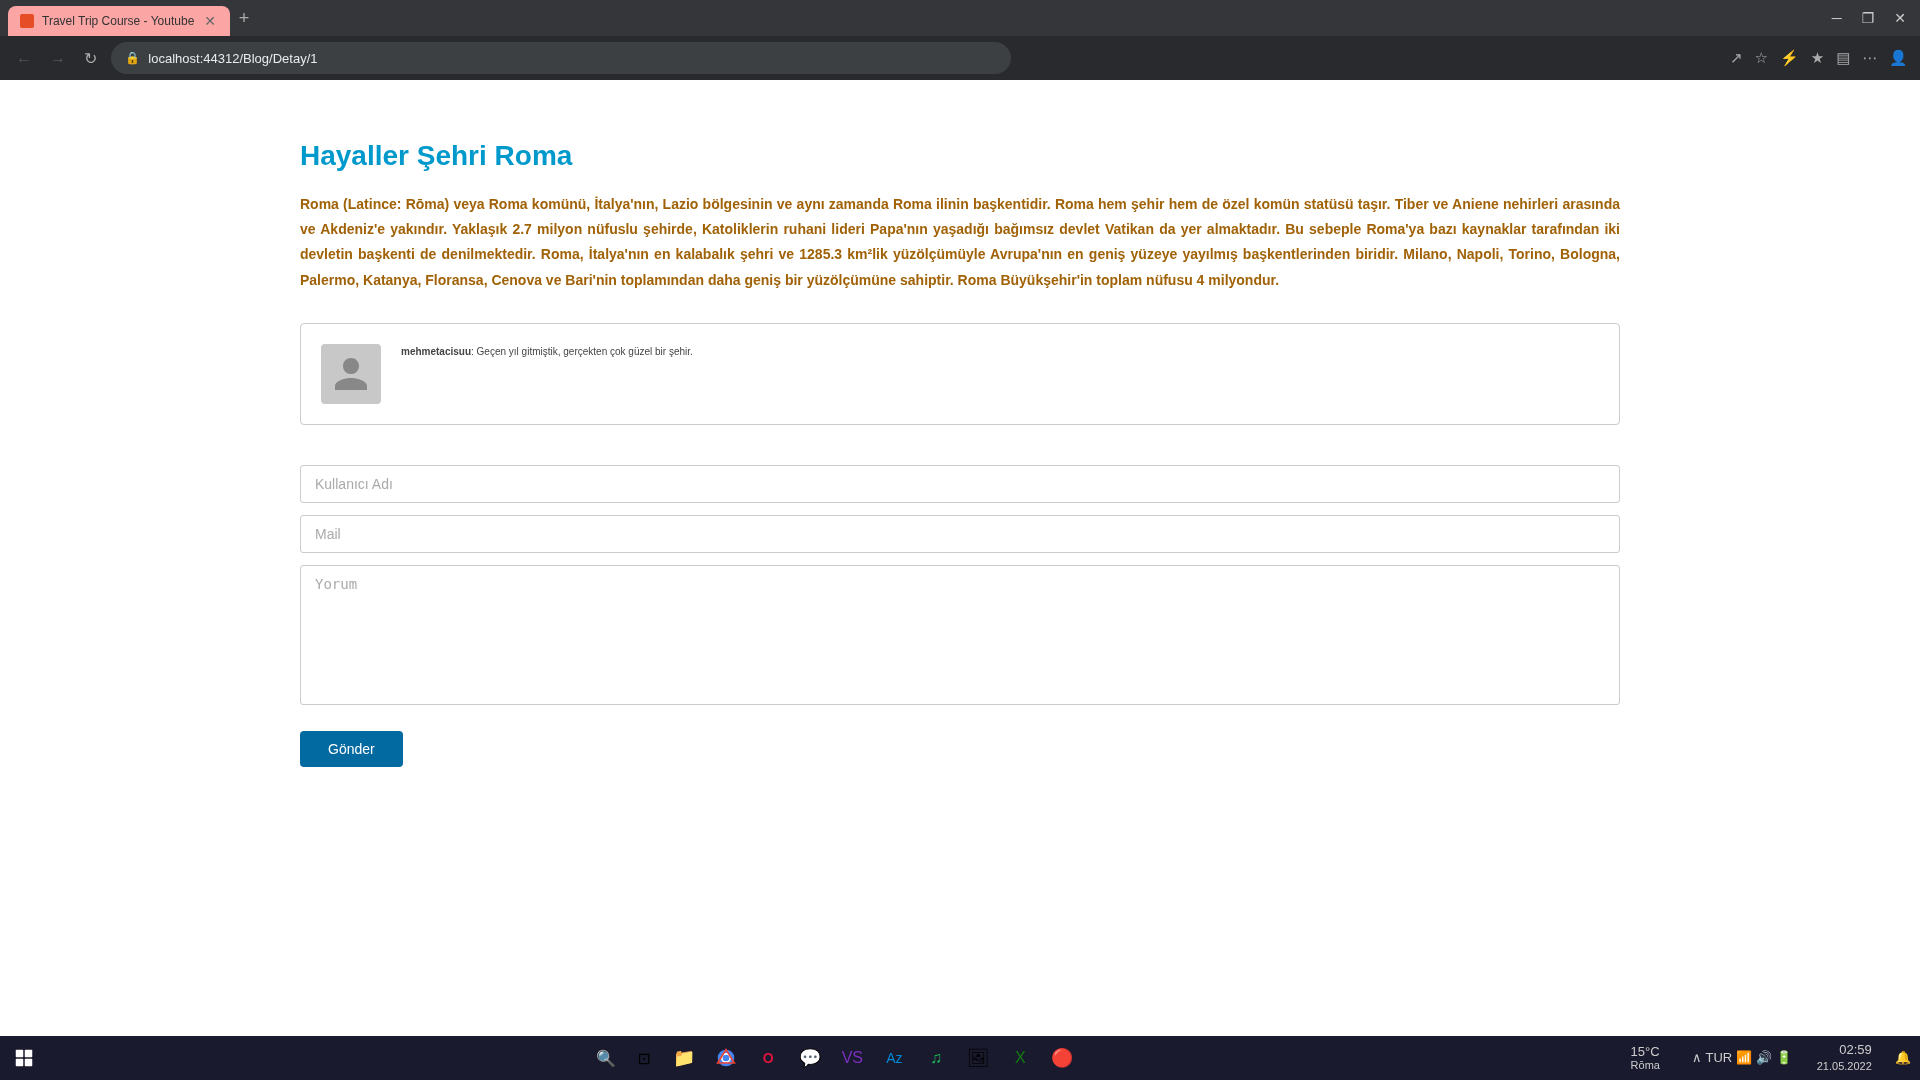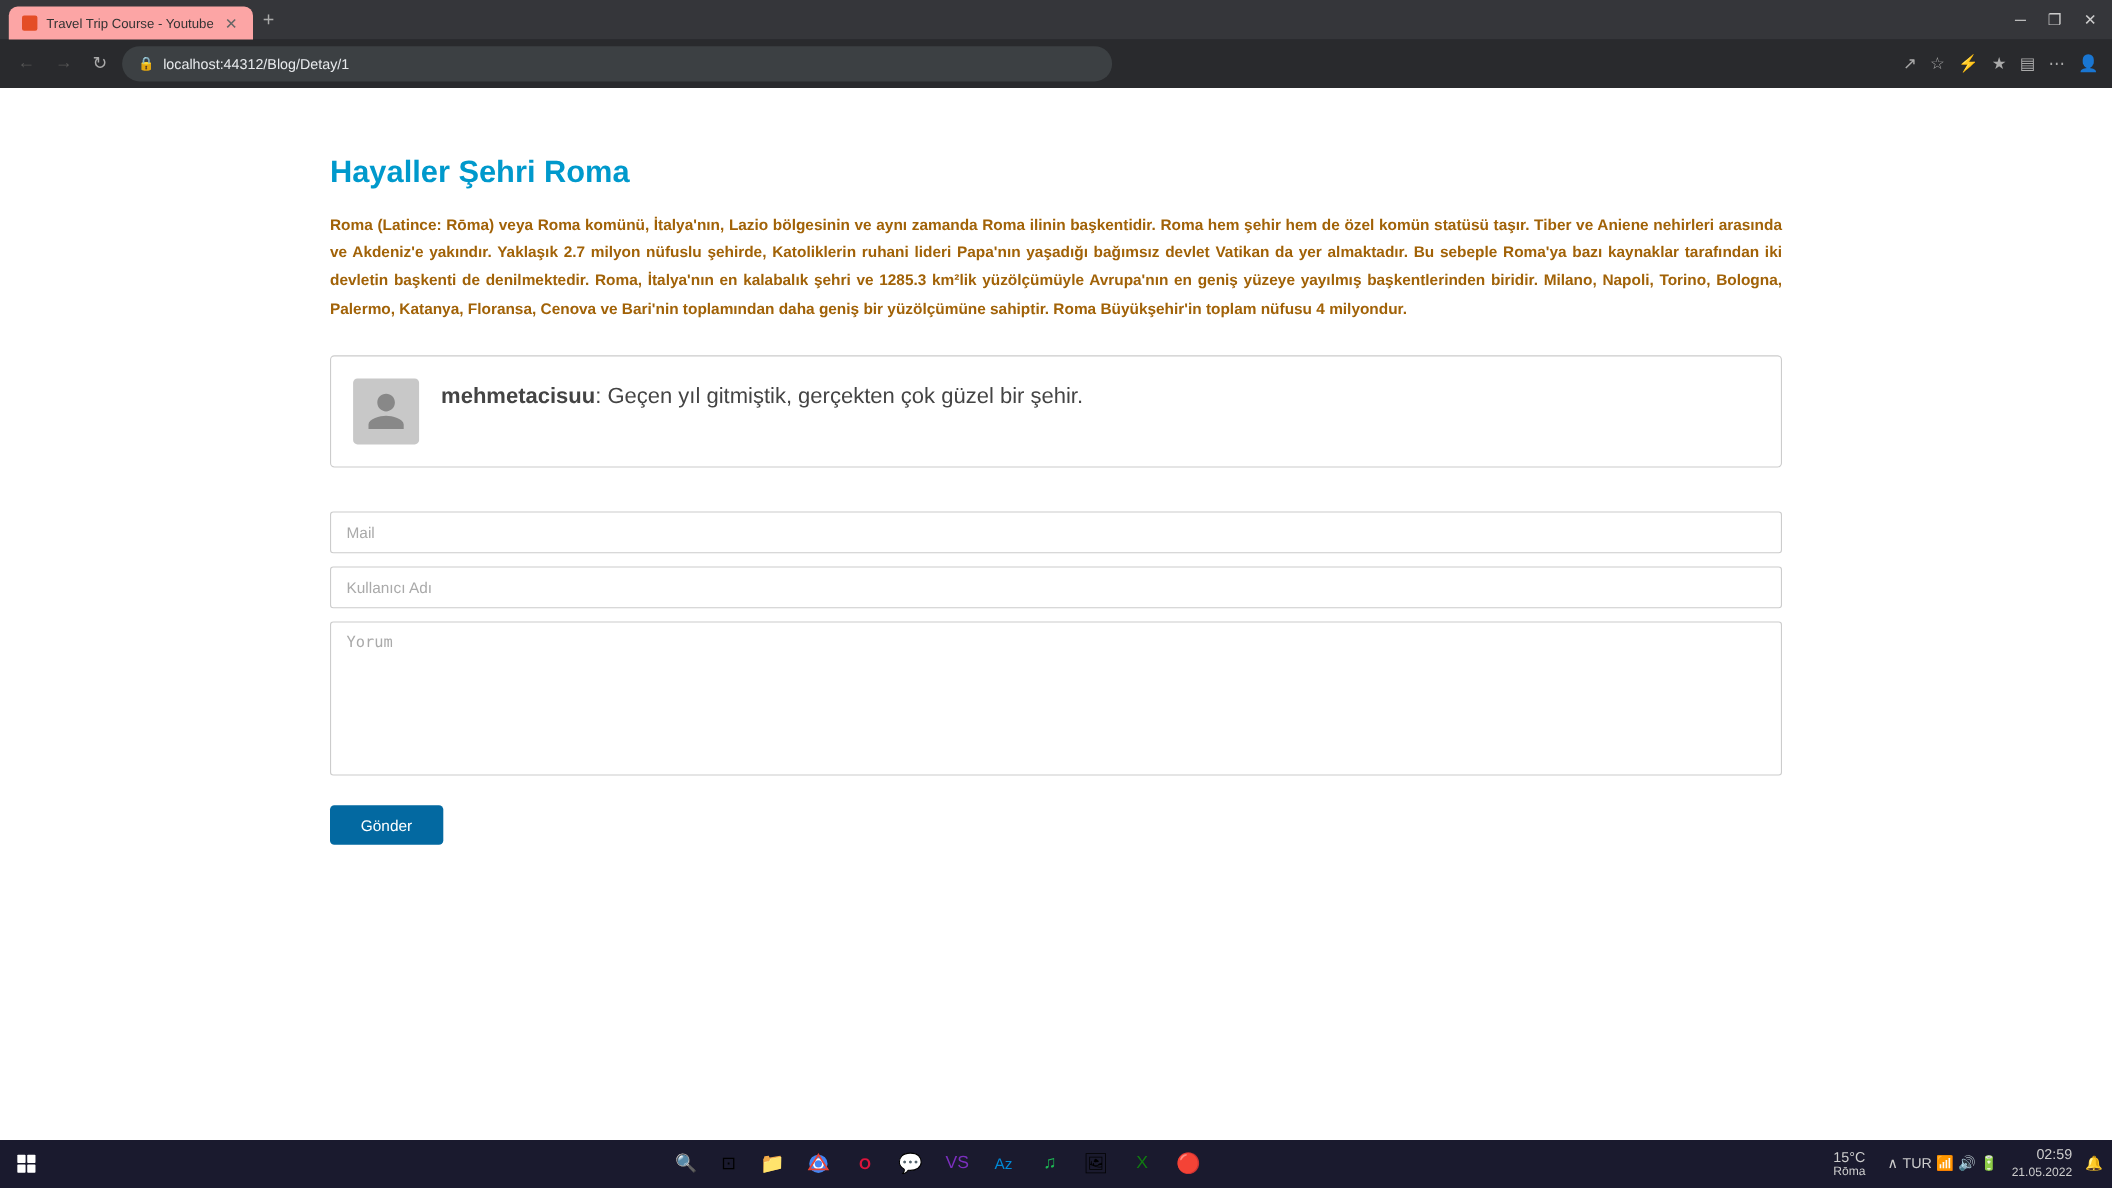--- a/index.html
+++ b/index.html
@@ -147,21 +147,21 @@
       background: #c8c8c8;
       border-radius: 4px;
       display: flex;
       align-items: center;
       justify-content: center;
       flex-shrink: 0;
       overflow: hidden;
     }
     .avatar svg { width: 40px; height: 40px; fill: #888; }
     .comment-text {
-      font-size: 20px;
+      font-size: 10px;
       color: #444;
       line-height: 1.6;
     }
 
     .form-title {
       font-size: 22px;
       color: #0099cc;
       font-weight: 600;
       margin-bottom: 20px;
     }
@@ -240,21 +240,21 @@
       display: flex;
       align-items: center;
       justify-content: center;
       cursor: pointer;
       border-radius: 6px;
       font-size: 18px;
     }
     .taskbar-right {
       display: flex;
       align-items: center;
-      gap: 12px;
+      gap: 24px;
       font-size: 11px;
       color: #ccc;
     }
     .taskbar-time { text-align: right; line-height: 1.4; }
     .taskbar-time .time { font-size: 13px; font-weight: 400; }
     .taskbar-time .date { font-size: 11px; }
     .weather-widget {
       display: flex;
       flex-direction: column;
       align-items: flex-start;
@@ -318,24 +318,24 @@
       </svg>
     </div>
     <span class="comment-text">
       <strong>mehmetacisuu</strong><span>: </span><span>Geçen yıl gitmiştik, gerçekten çok güzel bir şehir.</span>
     </span>
   </div>
 
   
 
   <div class="form-group">
+    <input class="form-input" type="text" placeholder="Kullanıcı Adı" style="">
+  </div>
+  <div class="form-group">
     <input class="form-input" type="email" placeholder="Mail" style="">
-  </div>
-  <div class="form-group">
-    <input class="form-input" type="text" placeholder="Kullanıcı Adı" style="">
   </div>
   <div class="form-group">
     <textarea class="form-textarea" placeholder="Yorum" style=""></textarea>
   </div>
   <button class="submit-btn">Gönder</button>
 </div>
 
 <div class="taskbar">
   <div class="taskbar-left">
     <div class="taskbar-icon">

